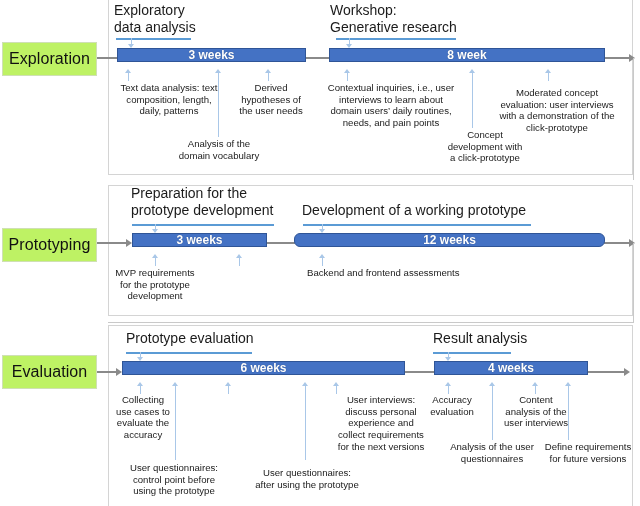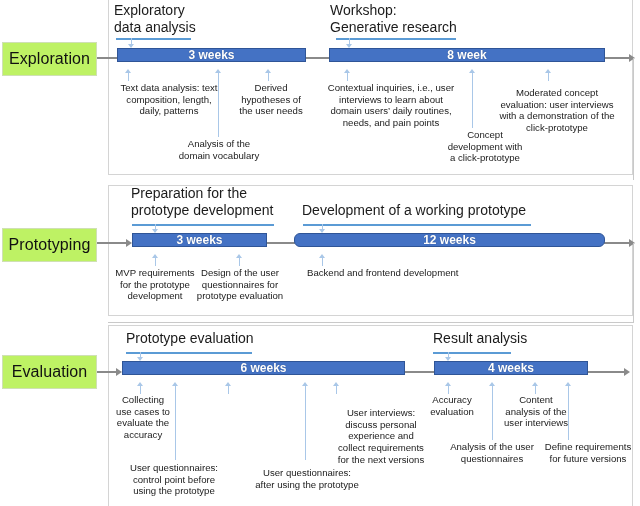--- a/index.html
+++ b/index.html
@@ -149,34 +149,31 @@
   <div class="bar" style="left:132px;top:233px;width:135px;">3 weeks</div>
 
   <div class="cline" style="left:155px;top:258px;height:8px;"></div>
   <div class="cup" style="left:152px;top:254px;"></div>
   <div class="note" style="left:103px;top:267px;width:104px;">MVP requirements
 for the prototype
 development</div>
 
   <div class="cline" style="left:239px;top:258px;height:8px;"></div>
   <div class="cup" style="left:236px;top:254px;"></div>
-  <div class="note" style="left:188px;top:267px;width:104px;">Design of the user
-questionnaires for
-prototype evaluation</div>
 
   <div class="act-title" style="left:302px;top:202px;width:290px;">Development of a working prototype</div>
   <div class="act-underline" style="left:303px;top:224px;width:228px;"></div>
   <div class="cline" style="left:322px;top:224px;height:7px;"></div>
   <div class="cdown" style="left:319px;top:229px;"></div>
 
   <div class="bar" style="left:294px;top:233px;width:311px;border-radius:6px;">12 weeks</div>
 
   <div class="cline" style="left:322px;top:258px;height:8px;"></div>
   <div class="cup" style="left:319px;top:254px;"></div>
-  <div class="note note left" style="left:307px;top:267px;width:190px;">Backend and frontend development</div>
+  <div class="note note left" style="left:307px;top:267px;width:190px;">Backend and frontend assessments</div>
 
   <div class="frame" style="left:108px;top:325px;width:525px;height:186px;"></div>
 
   <div class="phase-chip" style="left:2px;top:355px;width:95px;height:34px;">Evaluation</div>
 
   <div class="rail" style="left:97px;top:371px;width:23px;"></div>
   <div class="arrow-r" style="left:116px;top:368px;"></div>
   <div class="rail" style="left:404px;top:371px;width:31px;"></div>
   <div class="rail" style="left:587px;top:371px;width:40px;"></div>
   <div class="arrow-r" style="left:624px;top:368px;"></div>
@@ -204,21 +201,21 @@
   <div class="cline" style="left:228px;top:386px;height:8px;"></div>
   <div class="cup" style="left:225px;top:382px;"></div>
 
   <div class="cline" style="left:305px;top:386px;height:74px;"></div>
   <div class="cup" style="left:302px;top:382px;"></div>
   <div class="note" style="left:242px;top:467px;width:130px;">User questionnaires:
 after using the prototype</div>
 
   <div class="cline" style="left:336px;top:386px;height:8px;"></div>
   <div class="cup" style="left:333px;top:382px;"></div>
-  <div class="note" style="left:327px;top:394px;width:108px;margin-top:13px;">User interviews:
+  <div class="note" style="left:327px;top:394px;width:108px;">User interviews:
 discuss personal
 experience and
 collect requirements
 for the next versions</div>
 
   <div class="act-title" style="left:433px;top:330px;width:170px;">Result analysis</div>
   <div class="act-underline" style="left:433px;top:352px;width:78px;"></div>
   <div class="cline" style="left:448px;top:352px;height:7px;"></div>
   <div class="cdown" style="left:445px;top:357px;"></div>
 

